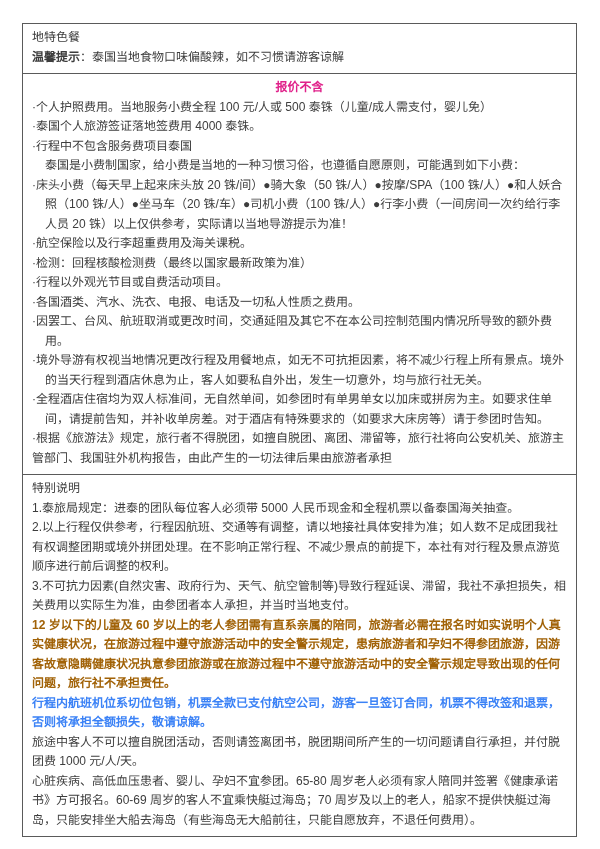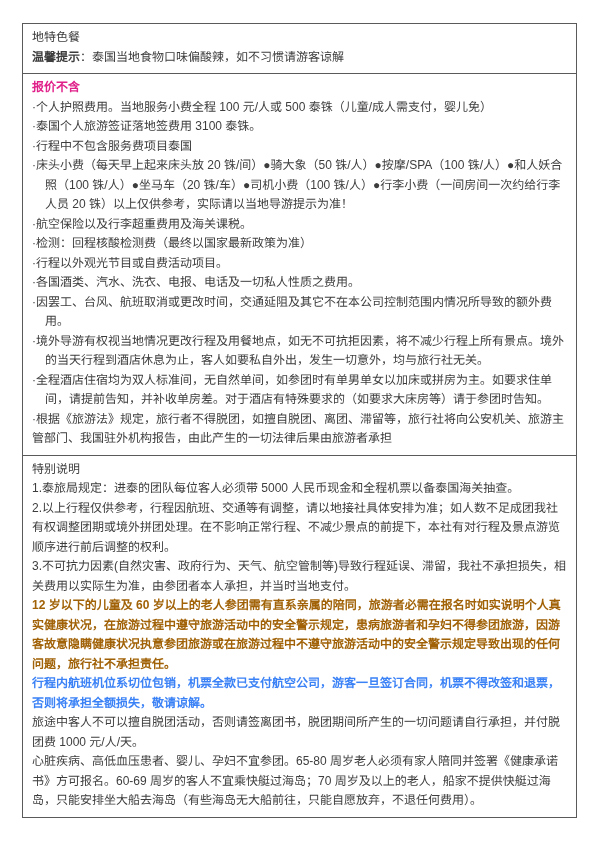--- a/index.html
+++ b/index.html
@@ -16,40 +16,41 @@
   .section{
     padding:4px 9px 6px 9px;
     font-size:12px;line-height:19.5px;
     box-sizing:border-box;
   }
   .section + .section{border-top:1px solid #5a5a5a;}
   p{margin:0;}
   p.hang{padding-left:13px;text-indent:-13px;}      
   p.indent2{padding-left:13px;}                      
   .pink-title{
-    font-weight:bold;
+    text-align:center;font-weight:bold;
   }
   .red{font-weight:bold;}
   b.tip-label{font-weight:bold;}
 </style>
 </head>
 <body>
 
 <div class="doc-table">
 
   <div class="section">
     <p>地特色餐</p>
     <p><b class="tip-label">温馨提示</b><span>：泰国当地食物口味偏酸辣，如不习惯请游客谅解</span></p>
   </div>
 
   <div class="section">
     <p class="pink-title" style="color:#e0218a">报价不含</p>
     <p class="hang">·个人护照费用。当地服务小费全程 100 元/人或 500 泰铢（儿童/成人需支付，婴儿免）</p>
-    <p class="hang">·泰国个人旅游签证落地签费用 3100 泰铢。</p>
+    <p class="hang">·泰国个人旅游签证落地签费用 4000 泰铢。</p>
     <p class="hang">·行程中不包含服务费项目泰国</p>
+    <p class="indent2">泰国是小费制国家，给小费是当地的一种习惯习俗，也遵循自愿原则，可能遇到如下小费：</p>
     <p class="hang">·床头小费（每天早上起来床头放 20 铢/间）●骑大象（50 铢/人）●按摩/SPA（100 铢/人）●和人妖合照（100 铢/人）●坐马车（20 铢/车）●司机小费（100 铢/人）●行李小费（一间房间一次约给行李人员 20 铢）以上仅供参考，实际请以当地导游提示为准！</p>
     <p class="hang">·航空保险以及行李超重费用及海关课税。</p>
     <p class="hang">·检测：回程核酸检测费（最终以国家最新政策为准）</p>
     <p class="hang">·行程以外观光节目或自费活动项目。</p>
     <p class="hang">·各国酒类、汽水、洗衣、电报、电话及一切私人性质之费用。</p>
     <p class="hang">·因罢工、台风、航班取消或更改时间，交通延阻及其它不在本公司控制范围内情况所导致的额外费用。</p>
     <p class="hang">·境外导游有权视当地情况更改行程及用餐地点，如无不可抗拒因素，将不减少行程上所有景点。境外的当天行程到酒店休息为止，客人如要私自外出，发生一切意外，均与旅行社无关。</p>
     <p class="hang">·全程酒店住宿均为双人标准间，无自然单间，如参团时有单男单女以加床或拼房为主。如要求住单间，请提前告知，并补收单房差。对于酒店有特殊要求的（如要求大床房等）请于参团时告知。</p>
     <p>·根据《旅游法》规定，旅行者不得脱团，如擅自脱团、离团、滞留等，旅行社将向公安机关、旅游主管部门、我国驻外机构报告，由此产生的一切法律后果由旅游者承担</p>
   </div>

